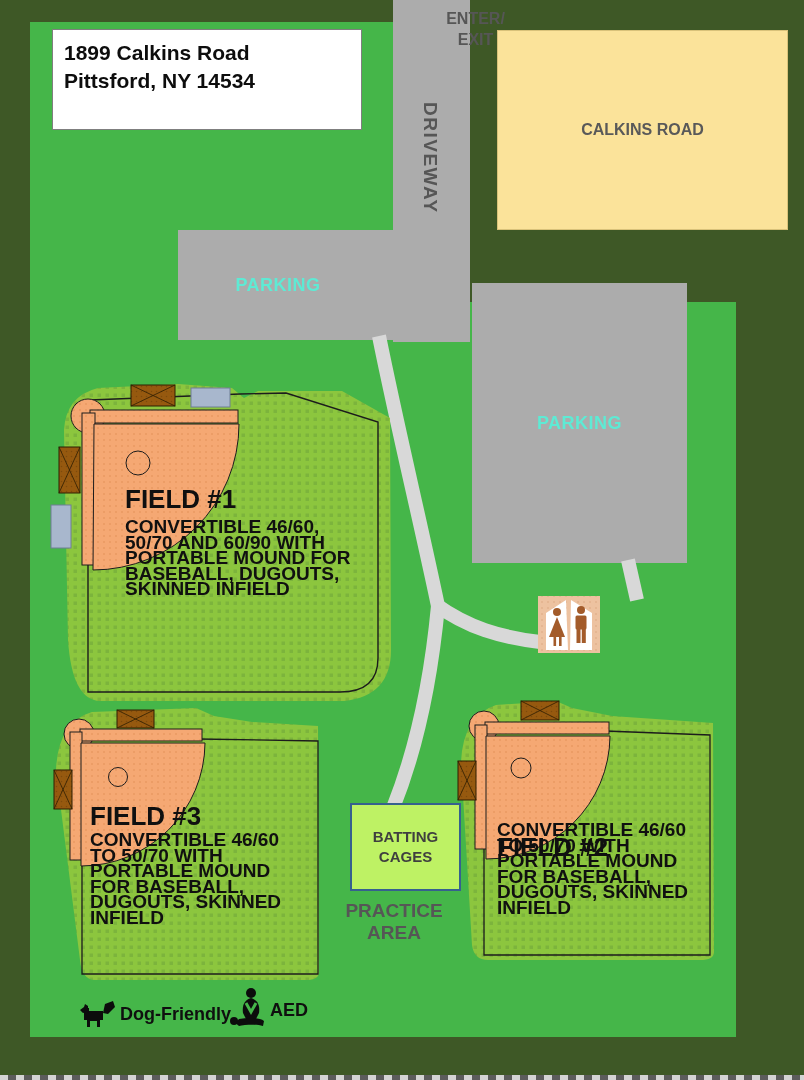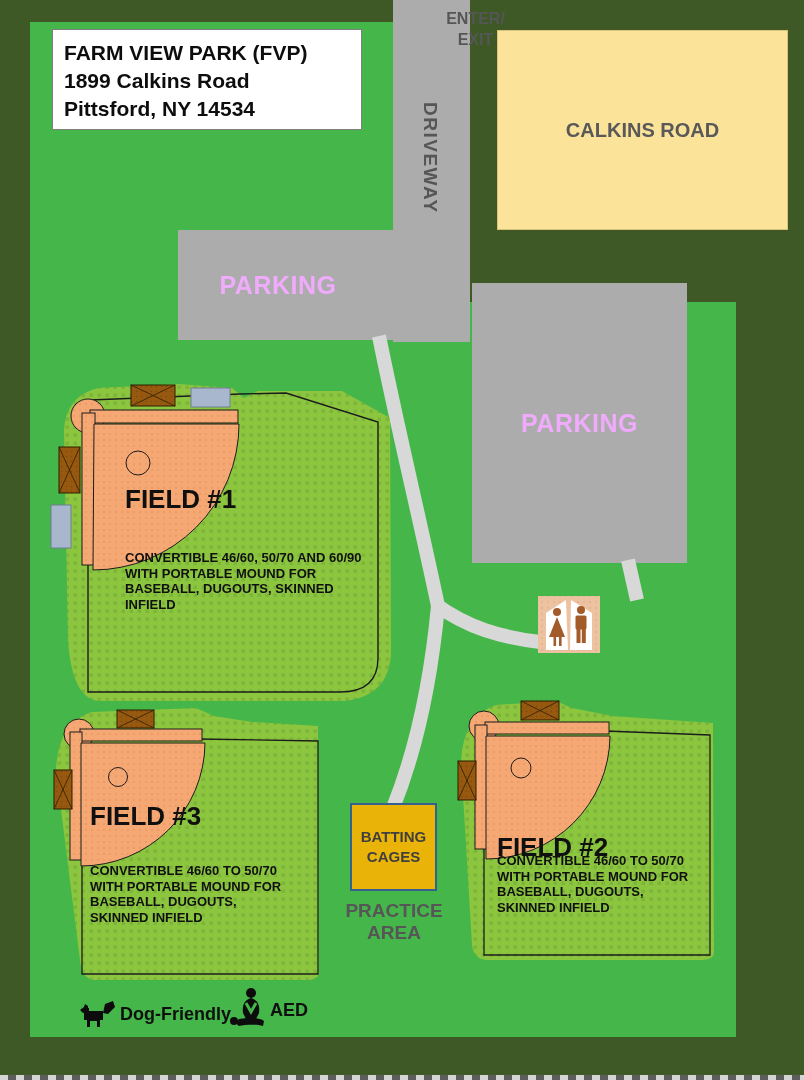--- a/index.html
+++ b/index.html
@@ -16,48 +16,48 @@
   .title-box{
     left:52px;top:29px;width:286px;height:81px;z-index:3;
     background:#ffffff;border:1px solid #7f7f7f;
     padding:9px 11px;color:#0d0d0d;
     font-size:21px;font-weight:bold;line-height:28px;white-space:nowrap;
   }
   .school-box{
     left:497px;top:30px;width:291px;height:200px;z-index:3;
     background:#FBE39A;border:1px solid #d9c27a;box-sizing:border-box;
     display:flex;flex-direction:column;align-items:center;justify-content:center;
-    color:#595959;font-size:20px;font-weight:bold;line-height:28px;text-align:center;
+    color:#595959;font-size:16px;font-weight:bold;line-height:28px;text-align:center;
   }
   .enter-exit{
     left:393px;top:8px;width:77px;z-index:3;text-align:center;
     color:#565656;font-size:16px;font-weight:bold;line-height:21px;padding-left:44px;
   }
   .driveway-label{
     left:419px;top:102px;height:160px;z-index:3;
     writing-mode:vertical-rl;text-orientation:mixed;
     color:#565656;font-size:19px;font-weight:bold;letter-spacing:1.5px;
   }
   .parking-label{
     z-index:3;display:flex;align-items:center;justify-content:center;
-    color:#f0abfc;font-size:25px;font-weight:bold;letter-spacing:.5px;
+    color:#5eead4;font-size:18px;font-weight:bold;letter-spacing:.5px;
   }
   .parking-1{left:178px;top:230px;width:200px;height:110px;}
   .parking-2{left:472px;top:283px;width:215px;height:280px;}
   .field-name{z-index:3;color:#101010;font-size:26px;font-weight:bold;white-space:nowrap;}
-  .field-desc{z-index:3;color:#101010;font-size:13px;font-weight:bold;line-height:15.5px;margin-top:31px;}
+  .field-desc{z-index:3;color:#101010;font-size:19px;font-weight:bold;line-height:15.5px;}
   .f1-name{left:125px;top:484px;}
   .f1-desc{left:125px;top:519px;width:245px;}
   .f2-name{left:497px;top:832px;}
   .f2-desc{left:497px;top:822px;width:200px;}
   .f3-name{left:90px;top:801px;}
   .f3-desc{left:90px;top:832px;width:200px;}
   .batting-box{
-    left:350px;top:803px;width:87px;height:88px;z-index:3;box-sizing:border-box;
-    background:#eab308;border:2px solid #36618e;
+    left:350px;top:803px;width:111px;height:88px;z-index:3;box-sizing:border-box;
+    background:#bef264;border:2px solid #36618e;
     display:flex;flex-direction:column;align-items:center;justify-content:center;
     color:#3f3f3f;font-size:15px;font-weight:bold;line-height:20px;text-align:center;
   }
   .practice-label{
     left:338px;top:900px;width:112px;z-index:3;text-align:center;
     color:#565656;font-size:19px;font-weight:bold;line-height:22px;
   }
   .legend-item{
     z-index:3;display:flex;align-items:center;gap:4px;
     color:#0f0f0f;font-size:18px;font-weight:600;
@@ -179,21 +179,20 @@
       <g fill="#A35B2A">
         <circle cx="581" cy="610" r="4"></circle>
         <rect x="575.5" y="615.5" width="11" height="14" rx="1.5"></rect>
         <rect x="576.5" y="629" width="4" height="14"></rect>
         <rect x="581.8" y="629" width="4" height="14"></rect>
       </g>
     </g>
   </svg>
 
   <div class="abs title-box">
-    <div>FARM VIEW PARK (FVP)</div>
     <div>1899 Calkins Road</div>
     <div>Pittsford, NY 14534</div>
   </div>
 
   <div class="abs enter-exit">
     <div>ENTER/</div>
     <div>EXIT</div>
   </div>
 
   <div class="abs driveway-label">DRIVEWAY</div>

